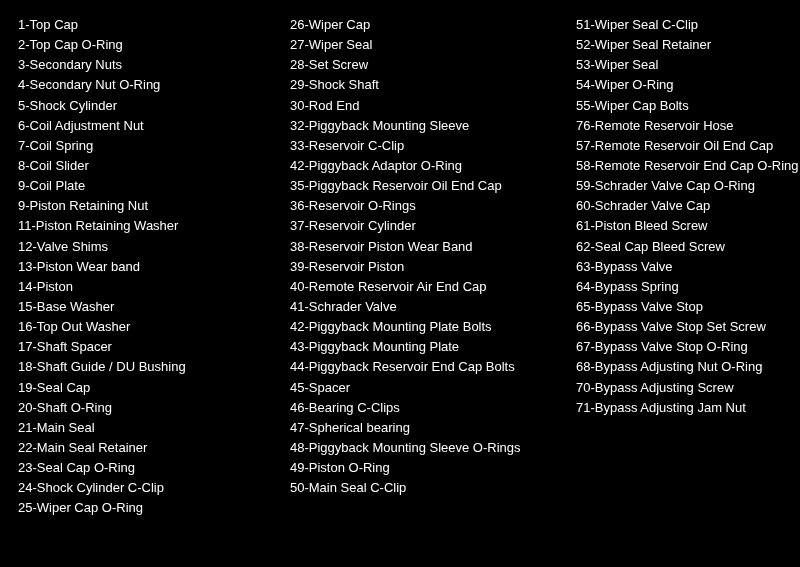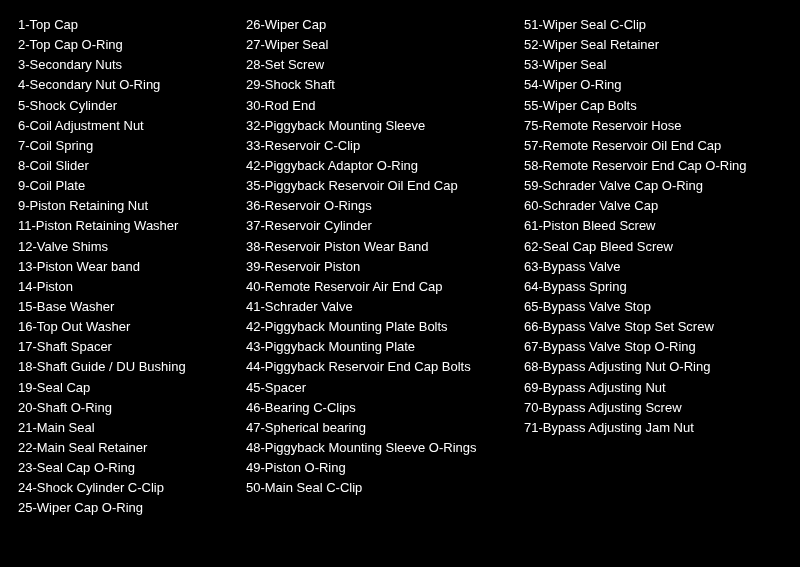--- a/index.html
+++ b/index.html
@@ -8,33 +8,34 @@
       color: #ffffff;
       font-family: Arial, Helvetica, sans-serif;
       font-size: 13px;
       width: 800px;
       min-height: 567px;
       padding: 10px 10px 10px 10px;
     }
     .columns-wrapper {
       display: flex;
       flex-direction: row;
-      gap: 8px;
+      gap: 16px;
       align-items: flex-start;
     }
     .column {
       flex: 1;
       padding: 5px 8px;
       line-height: 1.55;
     }
     .column:first-child {
       flex: 0 0 220px;
     }
     .column:nth-child(2) {
       flex: 0 0 270px;
+      margin-left: 36px;
     }
     .column:nth-child(3) {
       flex: 1;
     }
     .item {
       display: block;
       white-space: nowrap;
     }
   </style>
 </head>
@@ -96,30 +97,29 @@
       <span class="item">49-Piston O-Ring</span>
       <span class="item">50-Main Seal C-Clip</span>
     </div>
 
   <div class="column" id="col3-container">
       <span class="item">51-Wiper Seal C-Clip</span>
       <span class="item">52-Wiper Seal Retainer</span>
       <span class="item">53-Wiper Seal</span>
       <span class="item">54-Wiper O-Ring</span>
       <span class="item">55-Wiper Cap Bolts</span>
-      <span class="item">75-Remote Reservoir Hose</span>
+      <span class="item">76-Remote Reservoir Hose</span>
       <span class="item">57-Remote Reservoir Oil End Cap</span>
       <span class="item">58-Remote Reservoir End Cap O-Ring</span>
       <span class="item">59-Schrader Valve Cap O-Ring</span>
       <span class="item">60-Schrader Valve Cap</span>
       <span class="item">61-Piston Bleed Screw</span>
       <span class="item">62-Seal Cap Bleed Screw</span>
       <span class="item">63-Bypass Valve</span>
       <span class="item">64-Bypass Spring</span>
       <span class="item">65-Bypass Valve Stop</span>
       <span class="item">66-Bypass Valve Stop Set Screw</span>
       <span class="item">67-Bypass Valve Stop O-Ring</span>
       <span class="item">68-Bypass Adjusting Nut O-Ring</span>
-      <span class="item">69-Bypass Adjusting Nut</span>
       <span class="item">70-Bypass Adjusting Screw</span>
       <span class="item">71-Bypass Adjusting Jam Nut</span>
     </div>
 </div>
 
 </body></html>

